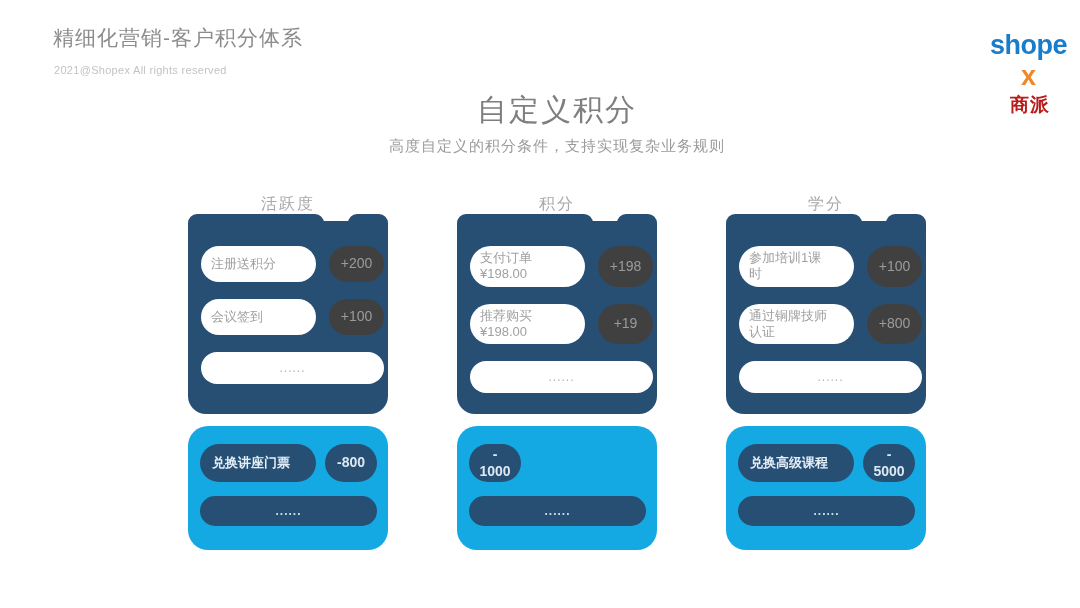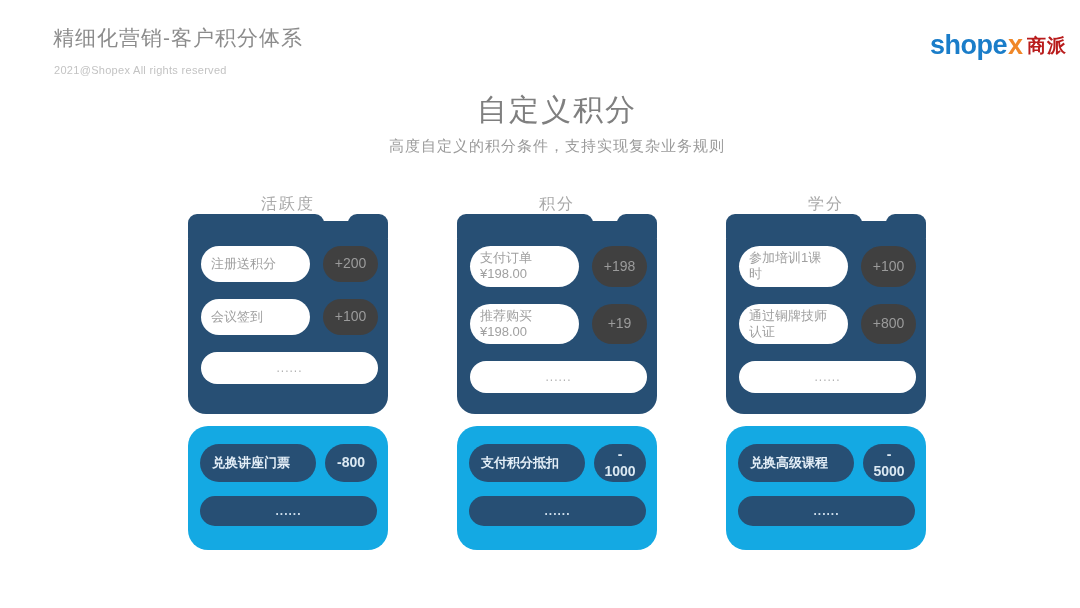--- a/index.html
+++ b/index.html
@@ -3,41 +3,41 @@
 <meta charset="utf-8">
 <style>
   * { margin:0; padding:0; box-sizing:border-box; }
   html,body { background:#ffffff; }
   body { font-family:"Liberation Sans", sans-serif; }
   .slide { position:relative; width:1080px; height:608px; background:#ffffff; overflow:hidden;margin-left:17px; }
 
   
   .page-title { position:absolute; left:36px; top:24px; font-size:21px; color:#8c8c8c; letter-spacing:1px; }
   .copyright { position:absolute; left:37px; top:64px; font-size:11px; color:#c3c3c3; letter-spacing:.3px; }
-  .logo { position:absolute; right:30px; top:30px; display:flex; align-items:center; white-space:nowrap; }
+  .logo { position:absolute; right:30px; top:30px; display:flex; align-items:center; white-space:nowrap;flex-direction:column; }
   .logo .latin { font-size:27px; font-weight:bold; color:#1a7dc9; letter-spacing:-.5px; }
   .logo .x { font-size:27px; font-weight:bold; color:#f08728; margin:0 1px; }
   .logo .cn { font-size:19px; font-weight:bold; color:#b91c1c; margin-left:3px; letter-spacing:1px; }
 
   
   .heading { position:absolute; top:90px; left:0; width:100%; text-align:center;
              font-size:30px; color:#7f7f7f; letter-spacing:2px; }
   .subheading { position:absolute; top:137px; left:0; width:100%; text-align:center;
                 font-size:15px; color:#9b9b9b; letter-spacing:1px; }
 
   
   .cols { position:absolute; top:194px; left:0; width:100%;
           display:flex; justify-content:center; gap:69px; }
   .col { width:200px; }
   .col-title { text-align:center; font-size:16px; color:#a9a9a9; letter-spacing:2px;
                height:20px; margin-bottom:6px; }
 
   
   .earn-card { position:relative; margin-top:7px; height:193px; background:#274f74;
-               border-radius:18px; padding:25px 10px 0 13px; z-index:1; }
+               border-radius:18px; padding:25px 4px 0 13px; z-index:1; }
   .earn-card::before { content:""; position:absolute; top:-7px; left:0; width:68%; height:24px;
                        background:#274f74; border-radius:9px 9px 0 0; z-index:-1; }
   .earn-card::after { content:""; position:absolute; top:-7px; right:0; width:20%; height:24px;
                       background:#274f74; border-radius:9px 9px 0 0; z-index:-1; }
 
   .rule-row { display:flex; align-items:stretch; margin-bottom:17px; }
   .pill { border-radius:999px; display:flex; align-items:center; justify-content:center;
           text-align:center; white-space:pre-line; line-height:1.25; }
   .earn-card .label-pill { flex:1; margin-right:13px; background:#ffffff; color:#a0a0a0;
                            font-size:13px; min-height:36px; padding:4px 10px; justify-content:flex-start; text-align:left; }
@@ -106,21 +106,20 @@
         </div>
         <div class="rule-row">
           <div class="pill label-pill">推荐购买
 ¥198.00</div>
           <div class="pill value-pill">+19</div>
         </div>
         <div class="more-pill">......</div>
       </div>
       <div class="spend-card">
         <div class="rule-row">
-          <div class="pill label-pill">支付积分抵扣</div>
           <div class="pill value-pill">-
 1000</div>
         </div>
         <div class="more-pill">......</div>
       </div>
     </div>
 
     <div class="col">
       <div class="col-title">学分</div>
       <div class="earn-card">

